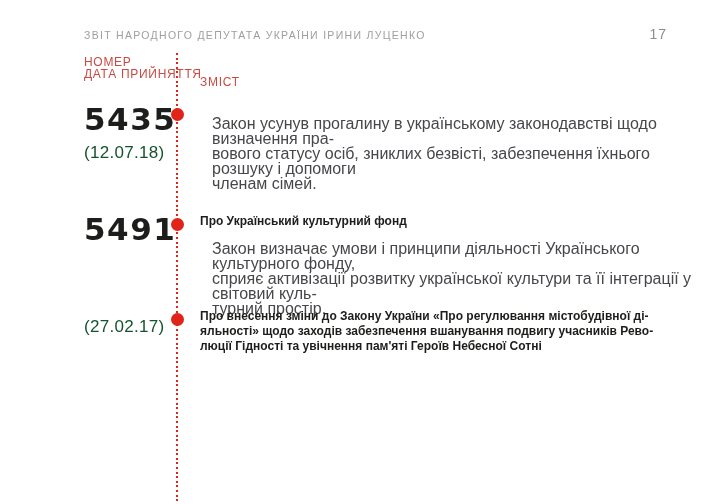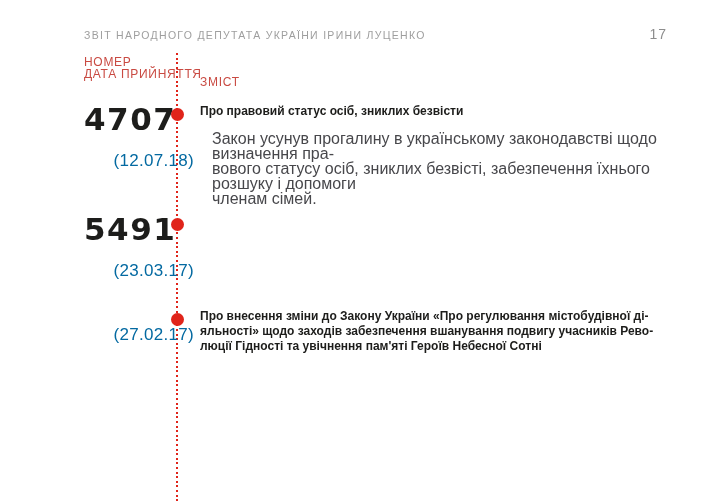--- a/index.html
+++ b/index.html
@@ -45,22 +45,22 @@
 
   
   .entry { position: absolute; left: 84px; width: 629px; }
   .num-col { position: absolute; left: 0; top: 0; width: 110px; }
   .num {
     font-family: "DejaVu Sans", sans-serif;
     font-weight: 700; font-size: 31px; line-height: 1;
     letter-spacing: 1.5px; color: #1d1d1b;
   }
   .date {
-    font-size: 17px; color: #0369a1;
-    margin-top: 16px; letter-spacing: 0.3px; text-align: right;
+    font-size: 17px; color: #14532d;
+    margin-top: 8px; letter-spacing: 0.3px;
   }
   .dot {
     position: absolute; left: 87px; top: 4px;
     width: 13px; height: 13px; border-radius: 50%;
     background: #e0241a;
   }
   .content { margin-left: 116px; width: 505px; }
   .title {
     margin: 0 0 7px 0;
     font-size: 12px; font-weight: 700; line-height: 15px;
@@ -82,38 +82,42 @@
 </div>
 
 <div class="timeline-line"></div>
 
 <div class="col-label left multiline">НОМЕР
 ДАТА ПРИЙНЯТТЯ</div>
 <div class="col-label right">ЗМІСТ</div>
 
 <section class="entry" style="top:104px">
   <div class="num-col">
-    <div class="num">4707</div>
+    <div class="num">5435</div>
     <div class="date">(12.07.18)</div>
   </div>
   <span class="dot"></span>
   <div class="content">
-    <h3 class="title multiline">Про правовий статус осіб, зниклих безвісти</h3>
     <p class="body multiline">Закон усунув прогалину в українському законодавстві щодо визначення пра-
 вового статусу осіб, зниклих безвісті, забезпечення їхнього розшуку і допомоги
 членам сімей.</p>
   </div>
 </section>
 
 <section class="entry" style="top:214px">
   <div class="num-col">
     <div class="num">5491</div>
-    <div class="date">(23.03.17)</div>
   </div>
   <span class="dot"></span>
+  <div class="content">
+    <h3 class="title multiline">Про Український культурний фонд</h3>
+    <p class="body multiline">Закон визначає умови і принципи діяльності Українського культурного фонду,
+сприяє активізації розвитку української культури та її інтеграції у світовий куль-
+турний простір.</p>
+  </div>
 </section>
 
 <section class="entry" style="top:309px">
   <div class="num-col">
     <div class="date">(27.02.17)</div>
   </div>
   <span class="dot"></span>
   <div class="content">
     <h3 class="title multiline">Про внесення зміни до Закону України «Про регулювання містобудівної ді-
 яльності» щодо заходів забезпечення вшанування подвигу учасників Рево-

